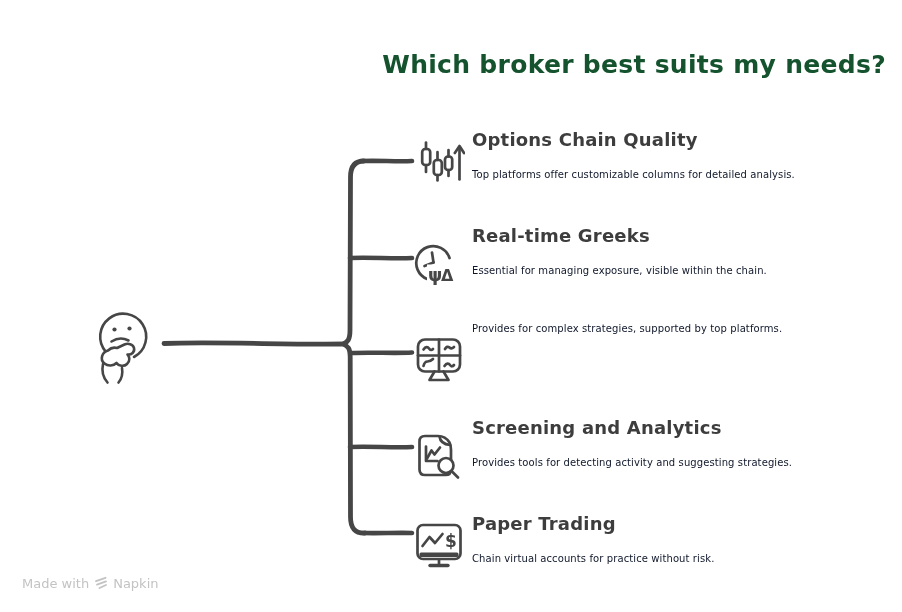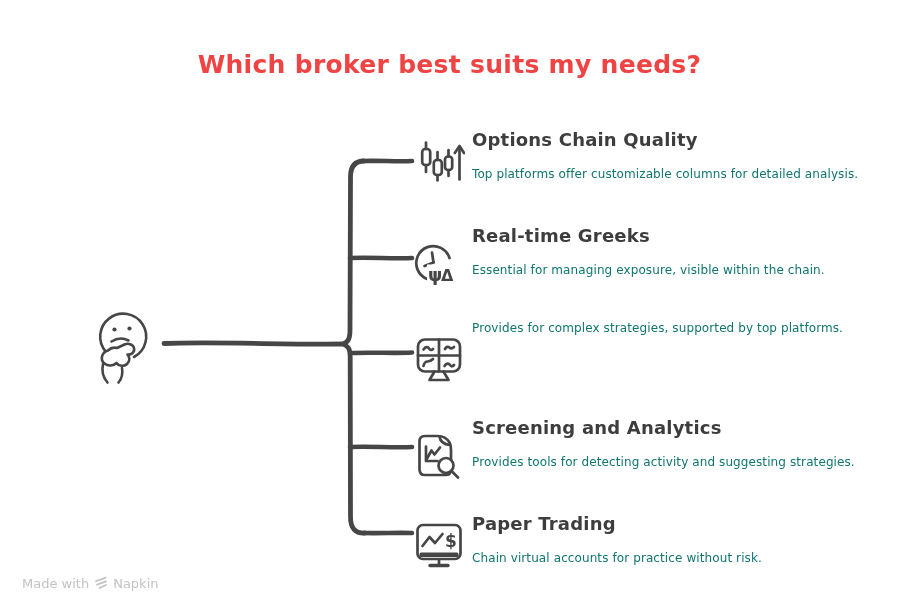--- a/index.html
+++ b/index.html
@@ -1,29 +1,29 @@
 <!DOCTYPE html>
 <html><head>
 <meta charset="utf-8">
 <style>
   html,body{margin:0;padding:0;background:#ffffff;}
   .canvas{
     position:relative;width:902px;height:612px;background:#ffffff;overflow:hidden;
     font-family:"DejaVu Sans","Liberation Sans",sans-serif;color:#3d3d3d;
   }
   .page-title{
-    position:absolute;left:0;right:3px;top:50px;text-align:center;
-    font-size:25px;font-weight:bold;letter-spacing:.3px;color:#ef4444;
+    position:absolute;left:0;right:16px;top:50px;text-align:right;
+    font-size:25px;font-weight:bold;letter-spacing:.3px;color:#14532d;
   }
   .overlay-svg{position:absolute;left:0;top:0;width:902px;height:612px;}
   .item{position:absolute;left:412px;width:460px;}
   .item-icon{position:absolute;left:1px;display:block;width:52px;height:52px;}
   .item-text{margin-left:60px;width:400px;}
   .item-title{font-size:18px;font-weight:bold;color:#3d3d3d;letter-spacing:.2px;line-height:25px;margin-bottom:13px;}
-  .item-desc{font-size:12px;color:#0f766e;line-height:19.5px;letter-spacing:.1px;}
+  .item-desc{font-size:10px;color:#0f172a;line-height:19.5px;letter-spacing:.1px;}
   .watermark{
     position:absolute;left:22px;top:576px;display:flex;gap:5px;
     font-size:13px;color:#c3c3c3;
   }
   .napkin-logo{display:inline-block;width:14px;height:14px;}
   svg{display:block;}
 </style>
 </head>
 <body>
 

